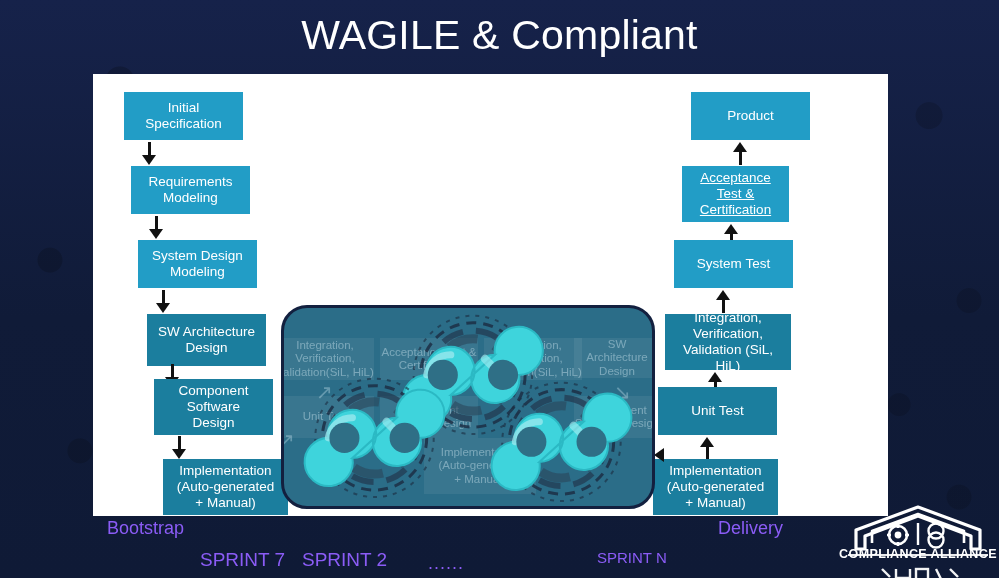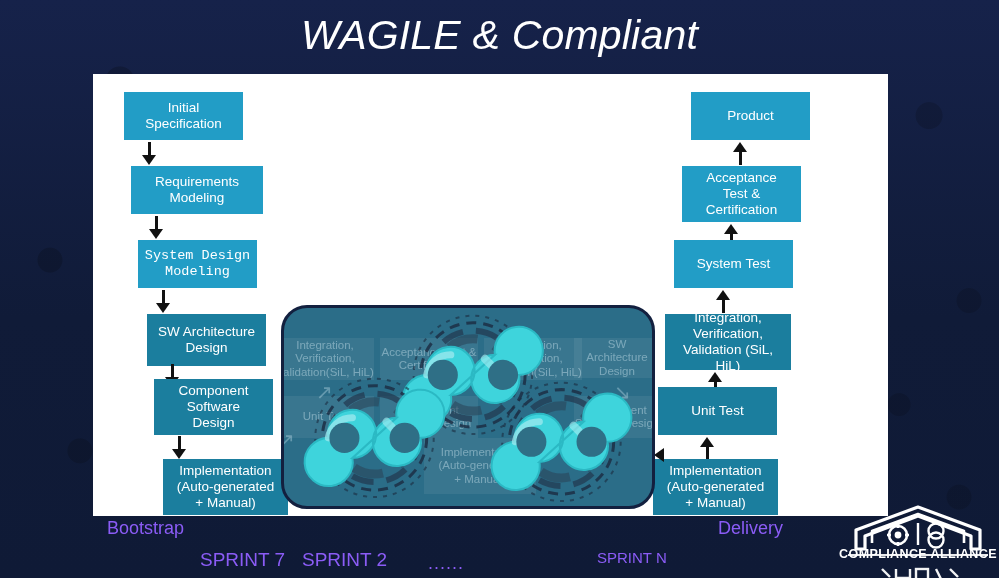--- a/index.html
+++ b/index.html
@@ -28,21 +28,20 @@
 
   .slide-title{
     position:absolute; top:6px; left:0; width:999px;
     text-align:center;
     color:#ffffff;
     font-size:41px;
     font-weight:400;
     letter-spacing:.2px;
     line-height:58px;
     white-space:nowrap;
-    font-style:italic;
   }
 
   .canvas{
     position:absolute;
     left:93px; top:66px;
     width:795px; height:442px;
     background:#ffffff;
     margin-top:8px;
   }
 
@@ -126,28 +125,28 @@
 
 <div class="canvas">
 
   <div class="pbox" style="left:31px; top:18px; width:119px; height:48px;">Initial
 Specification</div>
   <div class="arrow down" style="left:56px; top:68px;">
     <div class="stem" style="top:0; height:14px;"></div>
       <div class="head" style="top:13px;"></div>
   </div>
 
-  <div class="pbox" style="left:38px; top:92px; width:132px; height:48px;">Requirements
+  <div class="pbox" style="left:38px; top:92px; width:119px; height:48px;">Requirements
 Modeling</div>
   <div class="arrow down" style="left:63px; top:142px;">
     <div class="stem" style="top:0; height:14px;"></div>
       <div class="head" style="top:13px;"></div>
   </div>
 
-  <div class="pbox" style="left:45px; top:166px; width:119px; height:48px;font-family:Liberation Mono, monospace;">System Design
+  <div class="pbox" style="left:45px; top:166px; width:119px; height:48px;">System Design
 Modeling</div>
   <div class="arrow down" style="left:70px; top:216px;">
     <div class="stem" style="top:0; height:14px;"></div>
       <div class="head" style="top:13px;"></div>
   </div>
 
   <div class="pbox dark" style="left:54px; top:240px; width:119px; height:52px;">SW Architecture
 Design</div>
   <div class="arrow down" style="left:79px; top:290px;">
     <div class="stem" style="top:0; height:14px;"></div>
@@ -165,21 +164,21 @@
   <div class="pbox dark" style="left:70px; top:385px; width:125px; height:56px;">Implementation
 (Auto-generated
 + Manual)</div>
 
   <div class="pbox" style="left:598px; top:18px; width:119px; height:48px;">Product</div>
   <div class="arrow up" style="left:647px; top:68px;">
     <div class="stem" style="top:9px; height:14px;"></div>
       <div class="head" style="top:0;"></div>
   </div>
 
-  <div class="pbox" style="left:589px; top:92px; width:119px; height:56px;">Acceptance
+  <div class="pbox" style="left:589px; top:92px; width:107px; height:56px;text-decoration:underline;">Acceptance
 Test &amp;
 Certification</div>
   <div class="arrow up" style="left:638px; top:150px;">
     <div class="stem" style="top:9px; height:14px;"></div>
       <div class="head" style="top:0;"></div>
   </div>
 
   <div class="pbox" style="left:581px; top:166px; width:119px; height:48px;">System Test</div>
   <div class="arrow up" style="left:630px; top:216px;">
     <div class="stem" style="top:9px; height:14px;"></div>

